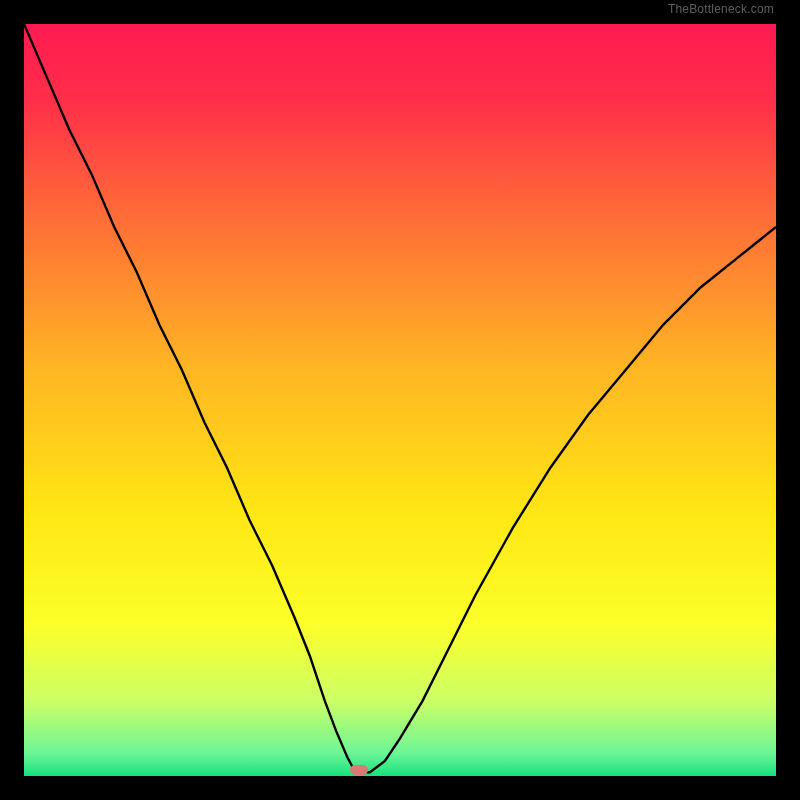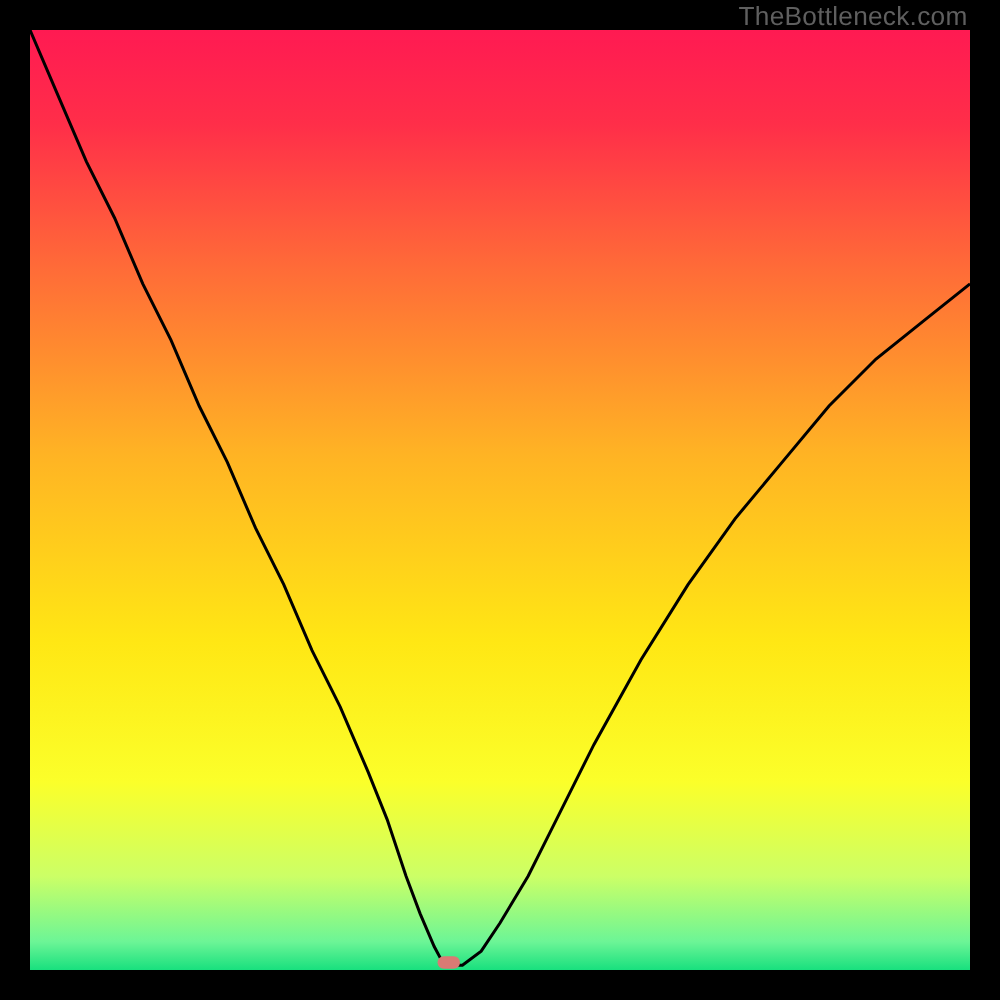--- a/index.html
+++ b/index.html
@@ -24,21 +24,21 @@
     top: 0;
     left: 0;
     width: 752px;
     height: 752px;
   }
   .watermark {
     position: absolute;
     top: 2px;
     right: 26px;
     color: #5f5f5f;
-    font-size: 21px;
+    font-size: 12px;
     font-weight: 500;
     letter-spacing: 0.2px;
   }
   .marker {
     position: absolute;
     width: 18px;
     height: 10px;
     border-radius: 5px;
     background: #d97a74;
     transform: translate(-50%, -50%);

